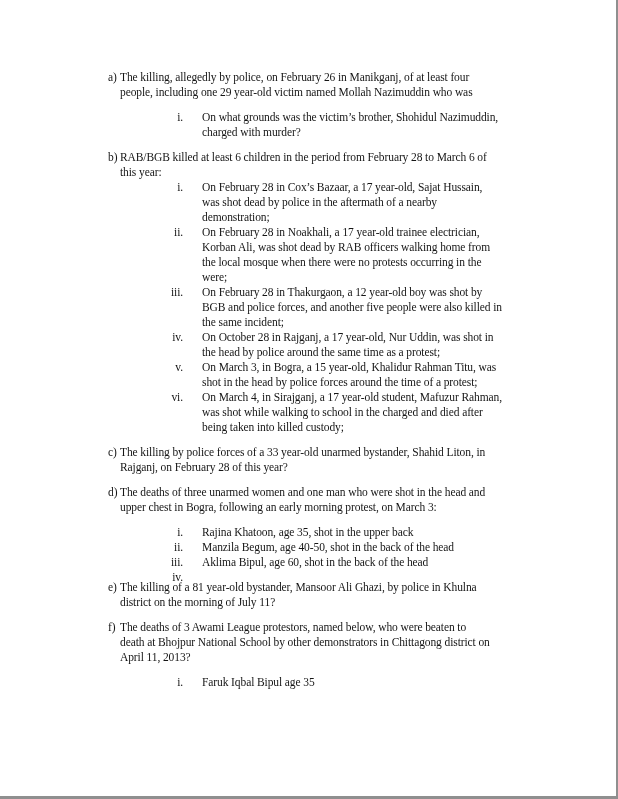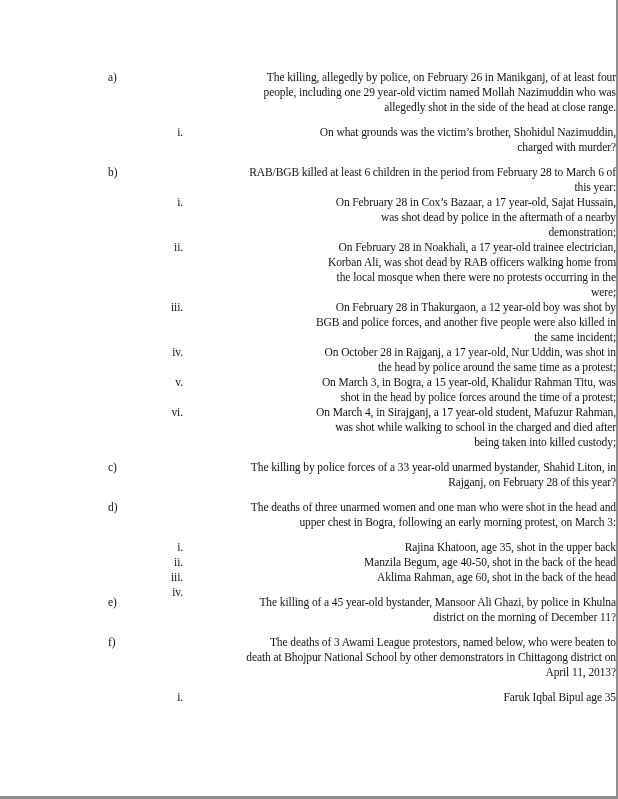--- a/index.html
+++ b/index.html
@@ -43,37 +43,35 @@
   }
   .sub > .num {
     position: absolute;
     left: 145px;
     top: 0;
     width: 38px;
     text-align: right;
   }
   .line {
     white-space: nowrap;
-    text-align: right;
   }
   .gap {
     margin-top: 10px;
   }
 </style>
 </head>
 <body>
 
 <div class="page">
   <div class="content">
 
     <div class="item">
       <span class="label">a)</span>
       <div class="line">The killing, allegedly by police, on February 26 in Manikganj, of at least four</div>
       <div class="line">people, including one 29 year-old victim named Mollah Nazimuddin who was</div>
-      <div class="line">allegedly shot in the side of the head at close range.</div>
     </div>
     <div class="sub gap">
       <span class="num">i.</span>
       <div class="line">On what grounds was the victim’s brother, Shohidul Nazimuddin,</div>
       <div class="line">charged with murder?</div>
     </div>
 
     <div class="item gap">
       <span class="label">b)</span>
       <div class="line">RAB/BGB killed at least 6 children in the period from February 28 to March 6 of</div>
@@ -129,30 +127,30 @@
     <div class="sub gap">
       <span class="num">i.</span>
       <div class="line">Rajina Khatoon, age 35, shot in the upper back</div>
     </div>
     <div class="sub">
       <span class="num">ii.</span>
       <div class="line">Manzila Begum, age 40-50, shot in the back of the head</div>
     </div>
     <div class="sub">
       <span class="num">iii.</span>
-      <div class="line">Aklima Rahman, age 60, shot in the back of the head</div>
+      <div class="line">Aklima Bipul, age 60, shot in the back of the head</div>
     </div>
     <div class="sub">
       <span class="num">iv.</span>
     </div>
 
     <div class="item gap">
       <span class="label">e)</span>
-      <div class="line">The killing of a 45 year-old bystander, Mansoor Ali Ghazi, by police in Khulna</div>
-      <div class="line">district on the morning of December 11?</div>
+      <div class="line">The killing of a 81 year-old bystander, Mansoor Ali Ghazi, by police in Khulna</div>
+      <div class="line">district on the morning of July 11?</div>
     </div>
 
     <div class="item gap">
       <span class="label">f)</span>
       <div class="line">The deaths of 3 Awami League protestors, named below, who were beaten to</div>
       <div class="line">death at Bhojpur National School by other demonstrators in Chittagong district on</div>
       <div class="line">April 11, 2013?</div>
     </div>
     <div class="sub gap">
       <span class="num">i.</span>

